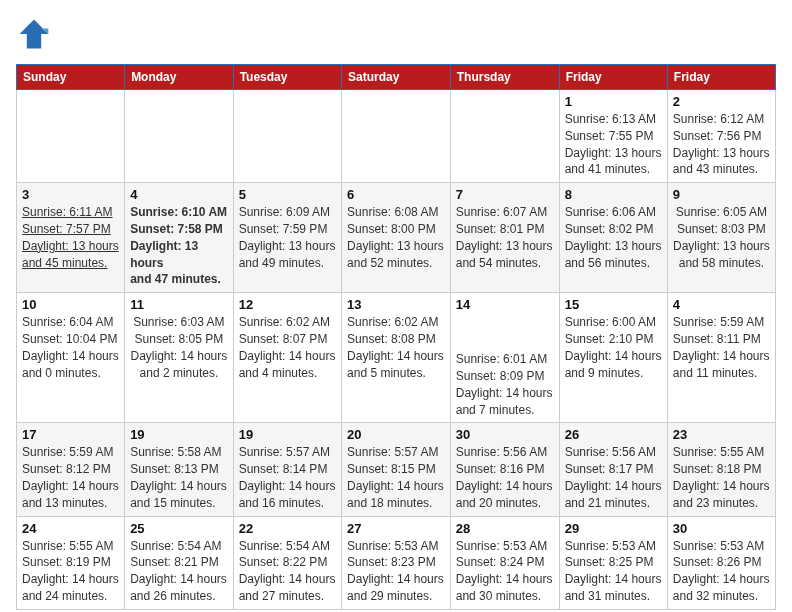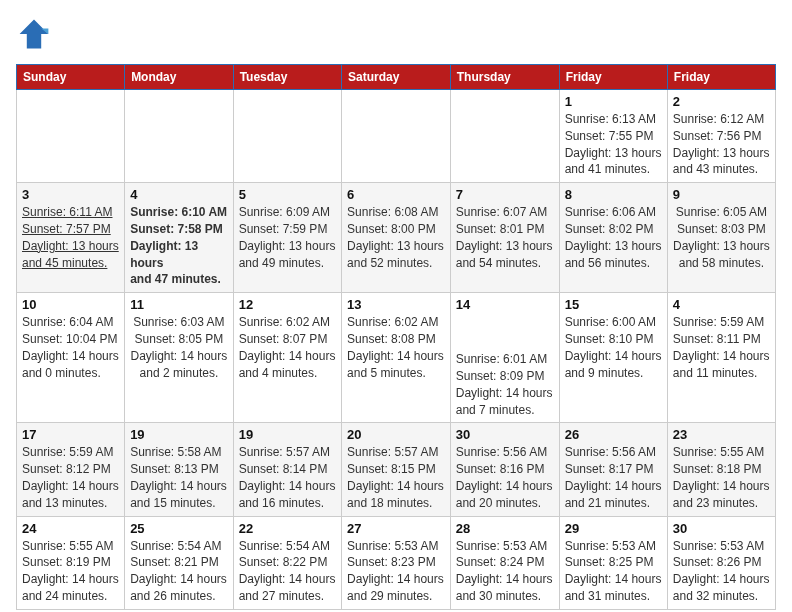--- a/index.html
+++ b/index.html
@@ -223,21 +223,21 @@
         <td>
           <div class="day-number">14</div>
           <div class="day-info" style="white-space: pre-line; margin-top: 39px;">Sunrise: 6:01 AM
 Sunset: 8:09 PM
 Daylight: 14 hours
 and 7 minutes.</div>
         </td>
         <td>
           <div class="day-number">15</div>
           <div class="day-info" style="white-space: pre-line;">Sunrise: 6:00 AM
-Sunset: 8:10 PM
+Sunset: 2:10 PM
 Daylight: 14 hours
 and 9 minutes.</div>
         </td>
         <td>
           <div class="day-number">4</div>
           <div class="day-info" style="white-space: pre-line;">Sunrise: 5:59 AM
 Sunset: 8:11 PM
 Daylight: 14 hours
 and 11 minutes.</div>
         </td>

